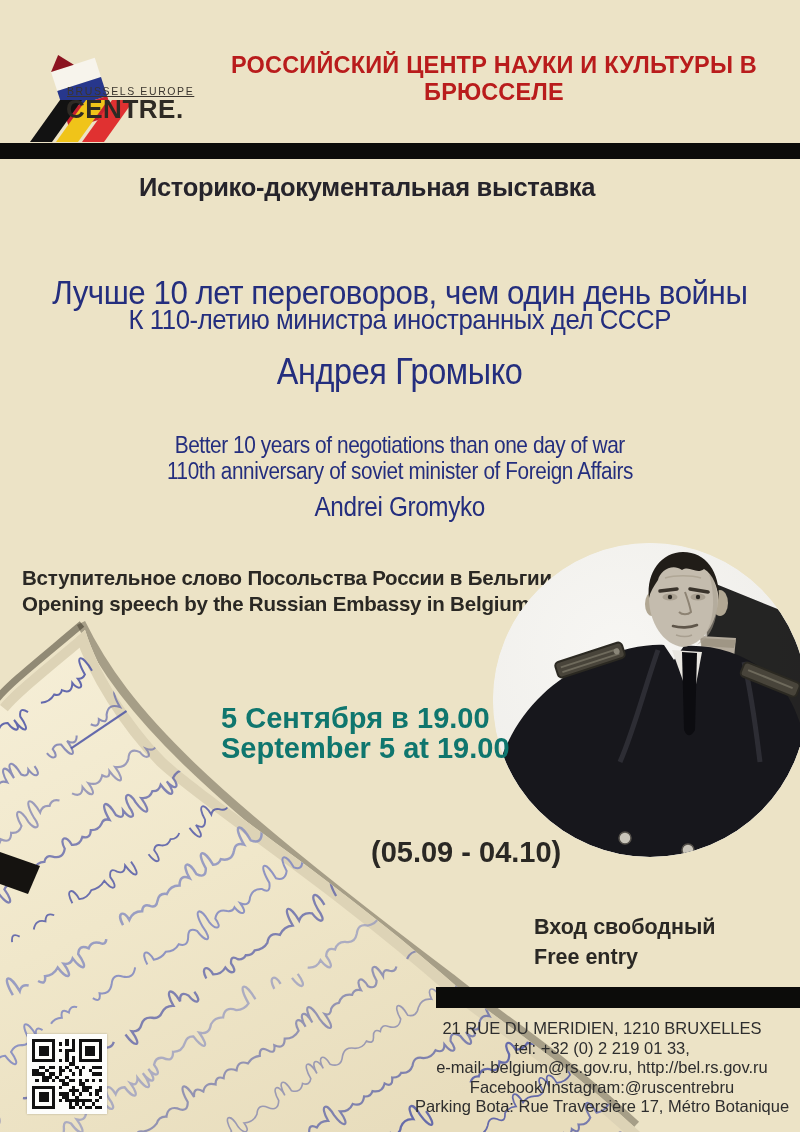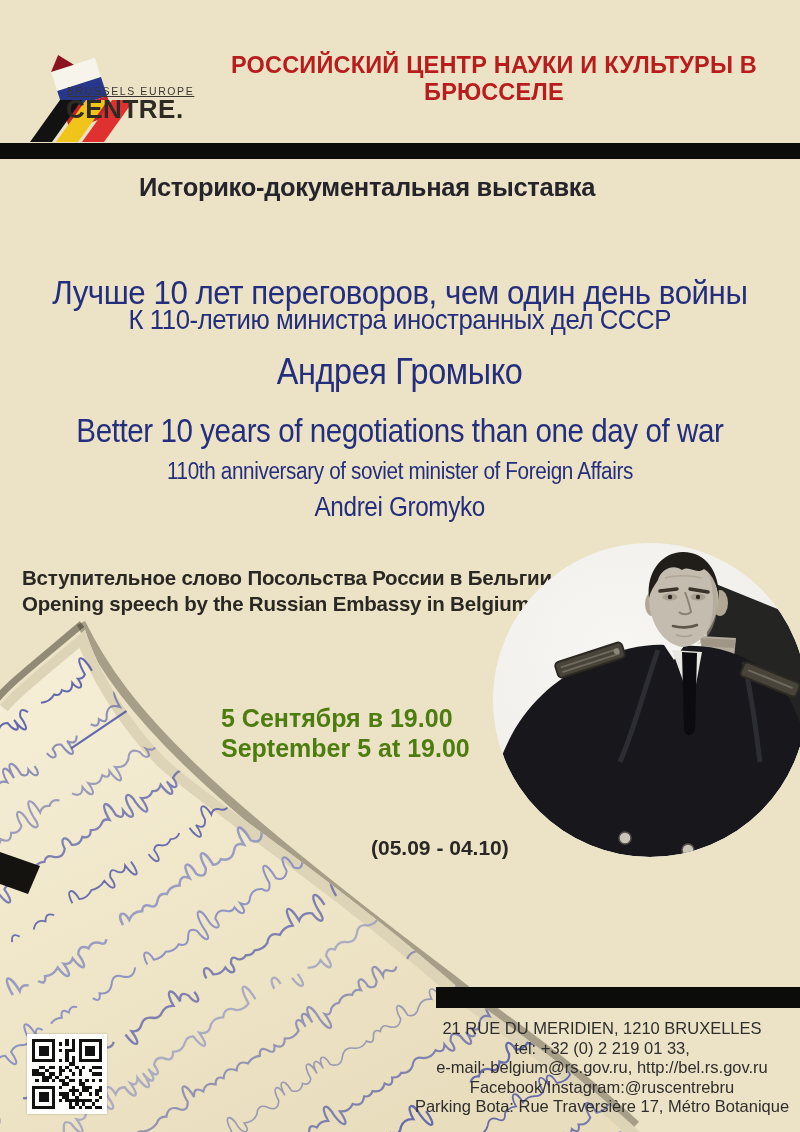--- a/index.html
+++ b/index.html
@@ -15,30 +15,30 @@
                 color:#b91c1c;letter-spacing:.2px;}
   .bar-top{left:0;top:143px;width:800px;height:16px;background:#0c0c0a;}
   .bar-bottom{left:436px;top:987px;width:364px;height:21px;background:#0c0c0a;}
   
   .exh{left:0;top:169px;width:734px;text-align:center;font-size:25.5px;font-weight:700;
        color:#26242b;line-height:37px;letter-spacing:-.3px;}
   .navy{width:800px;left:0;text-align:center;color:#242e7e;font-weight:400;white-space:nowrap;}
   .t1{top:273px;font-size:34px;}
   .t2{top:304px;font-size:28px;}
   .t3{top:351px;font-size:36px;}
-  .t4{top:411px;font-size:34px;}
+  .t4{top:431px;font-size:24px;}
   .t5{top:458px;font-size:23px;}
   .t6{top:492px;font-size:27px;}
   .cond{display:inline-block;transform:scaleX(.92);letter-spacing:-.5px;}
   .cond87{display:inline-block;transform:scaleX(.87);letter-spacing:-.5px;}
   .cond90{display:inline-block;transform:scaleX(.90);letter-spacing:-.4px;}
   
   .opening{left:22px;top:565px;font-size:20.5px;font-weight:700;color:#2a2824;line-height:26px;letter-spacing:-.2px;}
-  .dates{left:221px;top:703px;font-size:25px;font-weight:700;color:#4d7c0f;line-height:30px;}
-  .period{left:371px;top:836px;font-size:21px;font-weight:700;color:#2a2824;}
+  .dates{left:221px;top:703px;font-size:29px;font-weight:700;color:#0f766e;line-height:30px;}
+  .period{left:371px;top:836px;font-size:29px;font-weight:700;color:#2a2824;}
   .entry{left:534px;top:912px;font-size:21.5px;font-weight:700;color:#2a2824;line-height:30px;}
   .footer{left:402px;top:1019px;width:400px;text-align:center;font-size:16.5px;font-weight:400;
           color:#2e2e2e;line-height:19.5px;}
   
   .portrait{left:493px;top:543px;width:314px;height:314px;border-radius:50%;overflow:hidden;background:#f3f2ee;}
   
   .manuscript{left:0;top:0;width:800px;height:1132px;pointer-events:none;}
   .qr-box{left:27px;top:1034px;width:80px;height:80px;background:#fdfdfb;box-shadow:0 0 2px rgba(0,0,0,.25);}
   .qr-box svg{position:absolute;left:5px;top:5px;}
 </style>
@@ -191,20 +191,24 @@
       </g>
     </svg>
   </div>
 
   <div class="abs dates">
     <div>5 Сентября в 19.00</div>
     <div>September 5 at 19.00</div>
   </div>
   <div class="abs period">(05.09 - 04.10)</div>
 
+  <div class="abs entry">
+    <div>Вход свободный</div>
+    <div>Free entry</div>
+  </div>
 
   <div class="abs bar-bottom"></div>
 
   <div class="abs footer">
     <div>21 RUE DU MERIDIEN, 1210 BRUXELLES</div>
     <div>tel: +32 (0) 2 219 01 33,</div>
     <div>e-mail: belgium@rs.gov.ru, http://bel.rs.gov.ru</div>
     <div>Facebook/Instagram:@ruscentrebru</div>
     <div>Parking Bota: Rue Traversière 17, Métro Botanique</div>
   </div>

